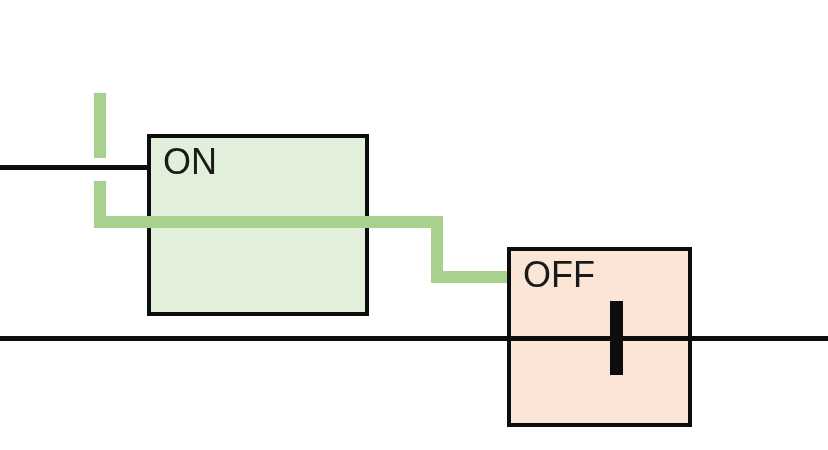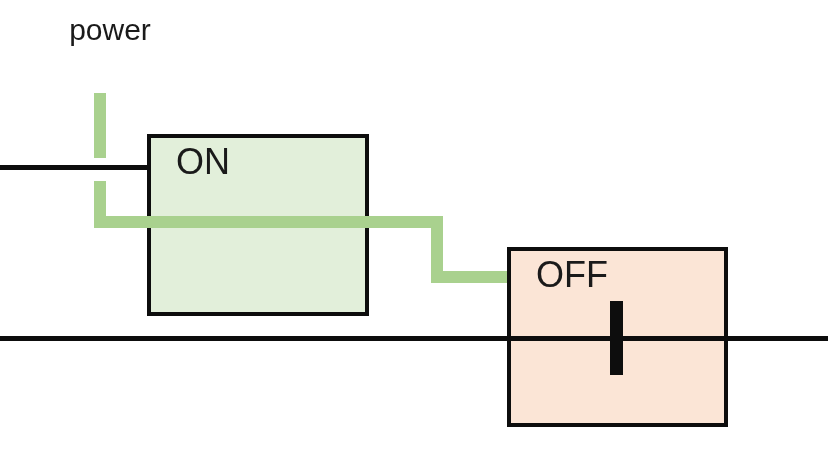--- a/index.html
+++ b/index.html
@@ -38,32 +38,31 @@
   .box-on {
     left: 147px;
     top: 134px;
     width: 222px;
     height: 182px;
     background: var(--on-fill, #e2efda);
   }
   .box-off {
     left: 507px;
     top: 247px;
-    width: 221px;
+    width: 185px;
     height: 180px;
     background: var(--off-fill, #fbe5d6);
   }
   .box-label {
     position: absolute;
     left: 12px;
     top: 4px;
     font-size: 36px;
     line-height: 40px;
     color: var(--text, #1a1a1a);
-    margin-left: 13px;
   }
 
   
   .wire {
     background: var(--wire, #0d0d0d);
   }
   .wire-upper {
     left: 0px;
     top: 165px;
     width: 147px;
@@ -92,21 +91,20 @@
   .g-h1   { left: 94px;  top: 216px; width: 349px; height: 12px; }
   .g-v2   { left: 431px; top: 216px; width: 12px;  height: 67px; }
   .g-h2   { left: 431px; top: 271px; width: 76px;  height: 12px; }
 </style>
 </head>
 <body>
 
 <div class="canvas" style="--bg: #FFFFFF; --text: #1A1A1A; --wire: #0D0D0D; --border: #0D0D0D; --green: #A9D18E; --on-fill: #E2EFDA; --off-fill: #FBE5D6;">
 
   <div class="abs ps-label">
-    <div>power</div>
   </div>
 
   <div class="abs state-box box-on">
     <span class="box-label">ON</span>
   </div>
 
   <div class="abs state-box box-off">
     <span class="box-label">OFF</span>
   </div>
 

